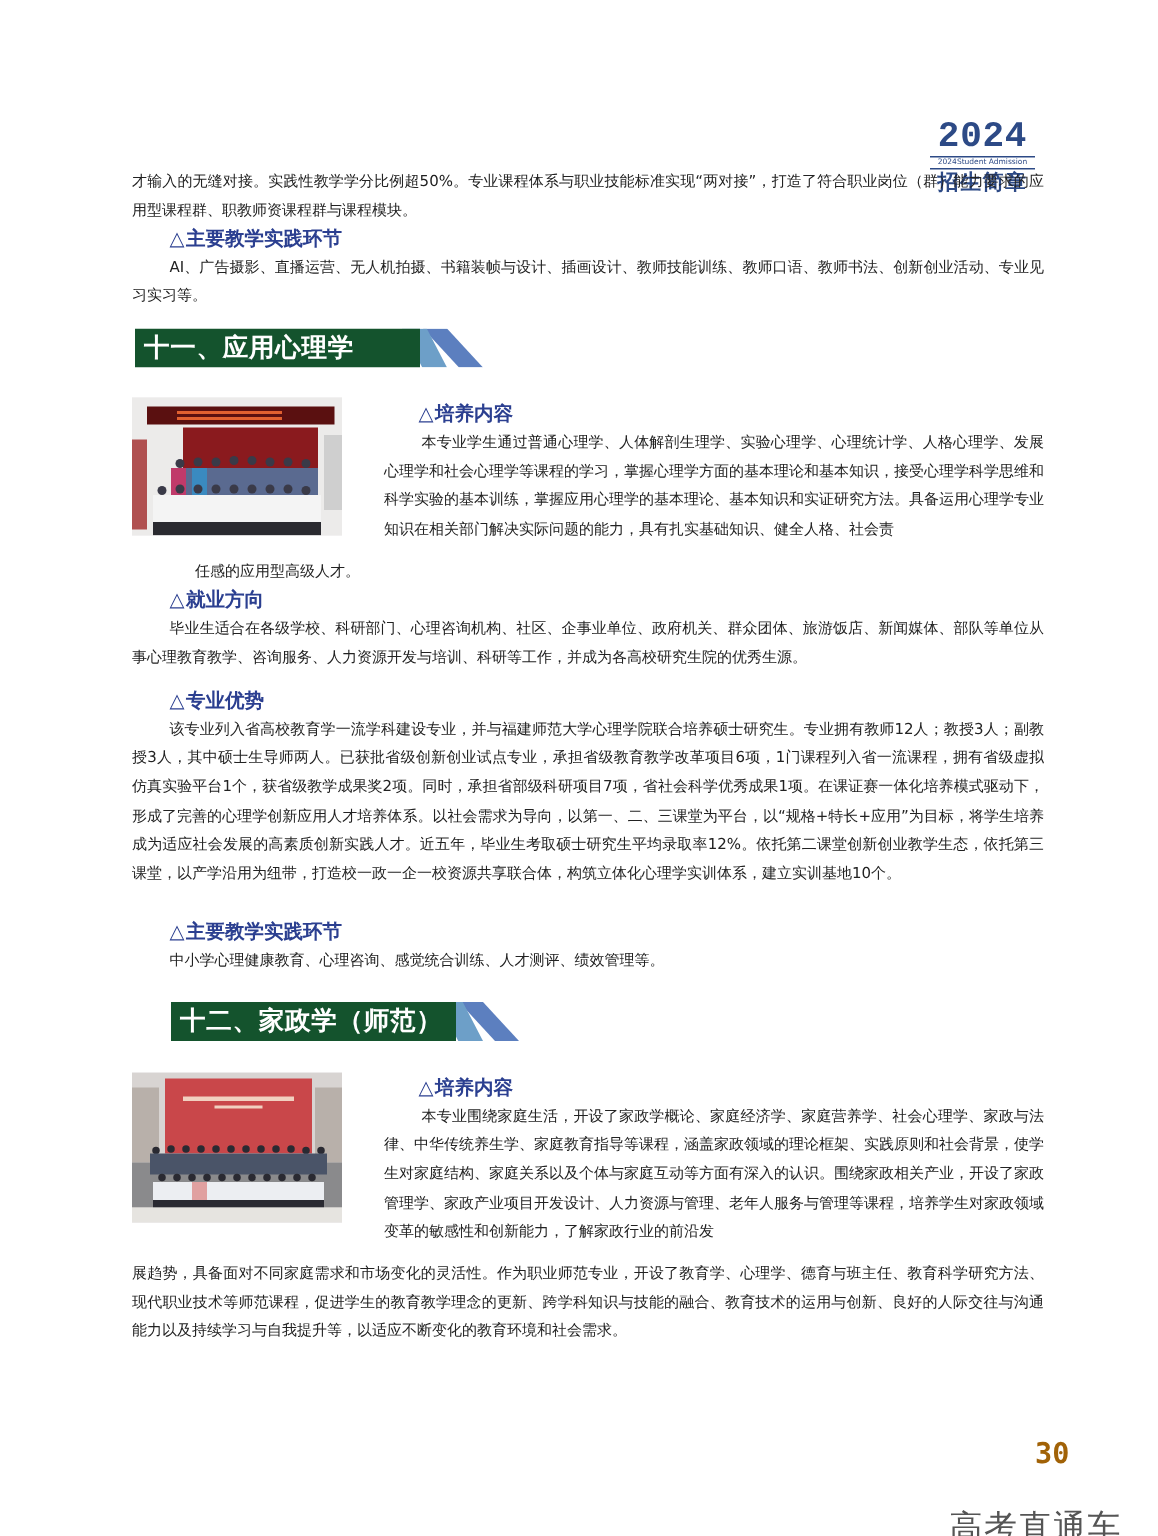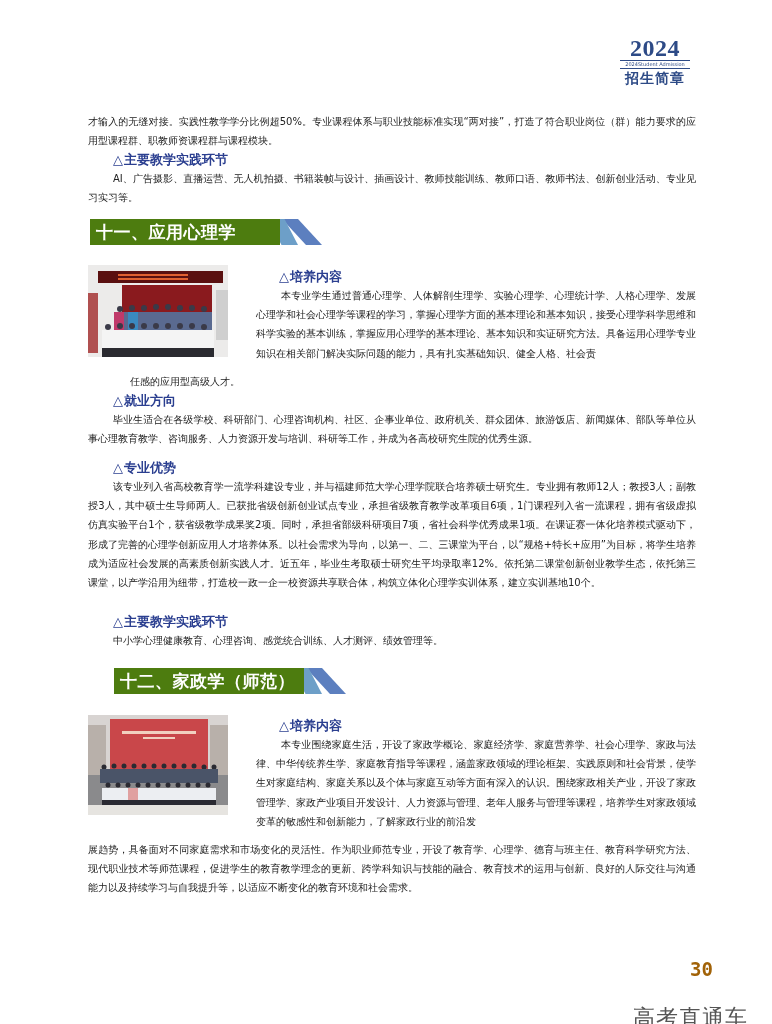--- a/index.html
+++ b/index.html
@@ -1,29 +1,29 @@
 <!DOCTYPE html>
 <html><head>
 <meta charset="utf-8">
 <style>
   * { margin:0; padding:0; box-sizing:border-box; }
   html, body { width:772px; height:1024px; background:#ffffff; overflow:hidden; }
   body { position:relative; font-family:"DejaVu Sans", "Liberation Sans", sans-serif; color:#222; }
   .logo { position:absolute; left:620px; top:36px; width:70px; text-align:center; }
-  .logo-year { font-family:Liberation Serif, serif; font-weight:bold; font-size:24px; color:#2d4a86; line-height:24px; letter-spacing:0.5px; }
+  .logo-year { font-family:Liberation Mono, monospace; font-weight:bold; font-size:24px; color:#2d4a86; line-height:24px; letter-spacing:0.5px;margin-top:44px; }
   .logo-sub { font-size:5px; color:#2d4a86; border-top:1px solid #2d4a86; border-bottom:1px solid #2d4a86; line-height:7px; white-space:nowrap; overflow:hidden; }
   .logo-title { font-size:14px; font-weight:bold; color:#2d4a86; line-height:18px; letter-spacing:1px; }
 
   .para { position:absolute; left:88px; width:608px; font-size:10px; line-height:19.2px; text-align:justify; color:#222; }
   .indent { text-indent:25px; }
   .sub-heading { position:absolute; left:113px; font-size:13px; font-weight:bold; color:#2b3f90; line-height:19px; }
   .sub-heading .tri { font-weight:normal; margin-right:1px; }
 
   .section-banner { position:absolute; left:90px; width:222px; height:26px; }
-  .banner-main { position:absolute; left:0; top:0; width:190px; height:26px; background:#4d7c0f; color:#fff; font-size:17px; font-weight:bold; line-height:26px; padding-left:6px; letter-spacing:0.5px; clip-path:polygon(0 0, 100% 0, 100% 100%, 0 100%); }
+  .banner-main { position:absolute; left:0; top:0; width:190px; height:26px; background:#14532d; color:#fff; font-size:17px; font-weight:bold; line-height:26px; padding-left:6px; letter-spacing:0.5px; clip-path:polygon(0 0, 100% 0, 100% 100%, 0 100%); }
   .banner-stripe1 { position:absolute; left:178px; top:0; width:30px; height:26px; background:#6d9fc8; clip-path:polygon(0 0, 55% 0, 100% 100%, 45% 100%); }
   .banner-stripe2 { position:absolute; left:192px; top:0; width:40px; height:26px; background:#5c7fbf; clip-path:polygon(0 0, 40% 0, 100% 100%, 60% 100%); }
 
   .photo { position:absolute; overflow:hidden; }
   .photo1 { left:88px; top:265px; width:140px; height:92px; background:#e8e6e6; }
   .photo2 { left:88px; top:715px; width:140px; height:100px; background:#e0dcdc; }
 
   .page-num { position:absolute; left:690px; top:958px; font-size:19px; font-weight:bold; color:#a16207; font-family:"DejaVu Sans Mono","Liberation Mono",monospace; }
   .watermark { position:absolute; left:633px; top:1003px; font-size:22px; color:#555; letter-spacing:1px; }
 </style>

